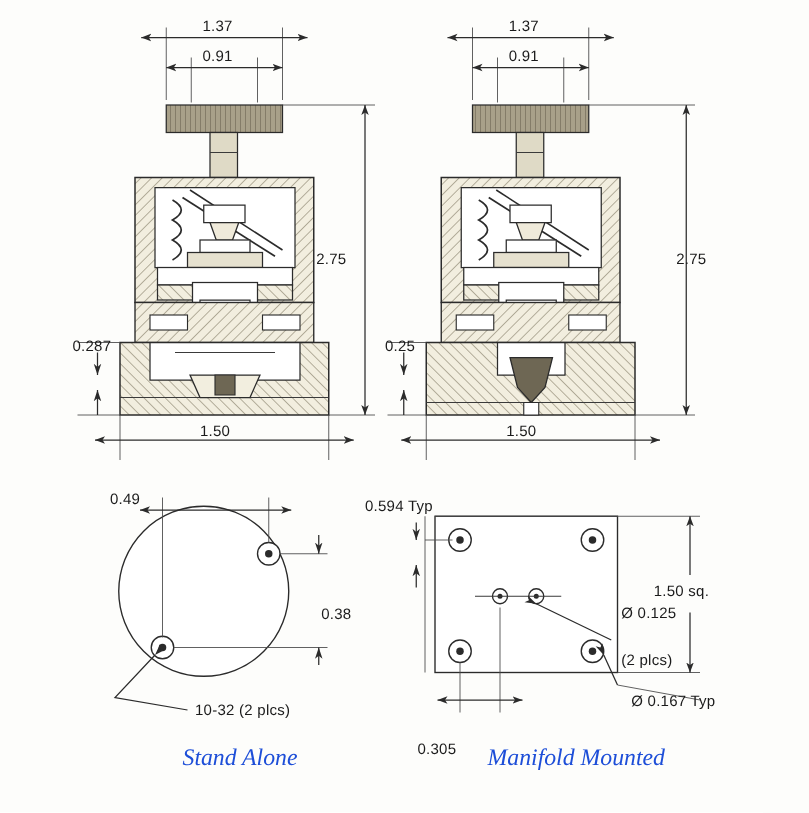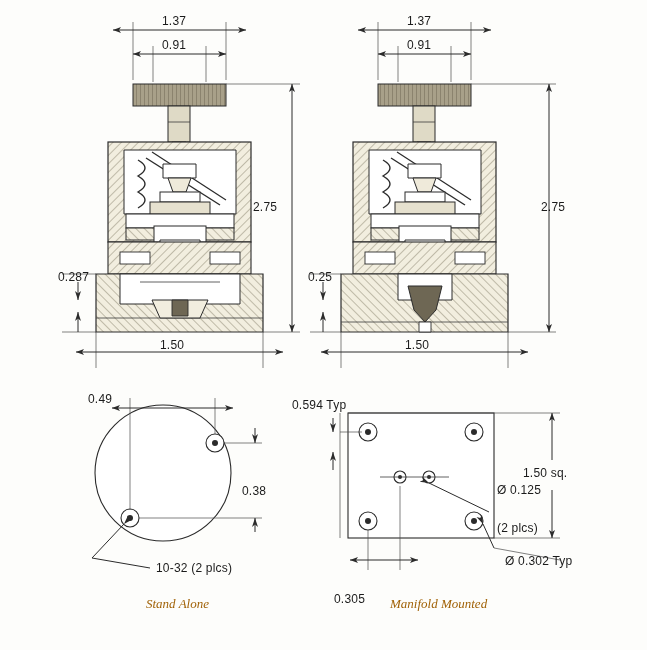--- a/index.html
+++ b/index.html
@@ -22,22 +22,22 @@
     font-family: "Liberation Sans", sans-serif;
     font-size: 12px;
     color: #1b1b1b;
     white-space: nowrap;
     letter-spacing: 0.2px;
   }
   .caption {
     position: absolute;
     font-family: "Liberation Serif", serif;
     font-style: italic;
-    font-size: 13px;
-    color: #a16207;
+    font-size: 19px;
+    color: #1d4ed8;
     white-space: nowrap;
   }
   svg.layer {
     position: absolute;
     left: 0;
     top: 0;
     width: 647px;
     height: 650px;
   }
   .ln { stroke: #2b2b2b; stroke-width: 1; fill: none; }
@@ -254,26 +254,26 @@
   <div class="dim-text" style="left:58px; top:270px;text-align:right;">0.287</div>
   <div class="dim-text" style="left:160px; top:338px;">1.50</div>
 
   <div class="dim-text" style="left:407px; top:14px;">1.37</div>
   <div class="dim-text" style="left:407px; top:38px;">0.91</div>
   <div class="dim-text" style="left:541px; top:200px;">2.75</div>
   <div class="dim-text" style="left:308px; top:270px;">0.25</div>
   <div class="dim-text" style="left:405px; top:338px;">1.50</div>
 
   <div class="dim-text" style="left:88px; top:392px;">0.49</div>
-  <div class="dim-text" style="left:242px; top:484px;">0.38</div>
+  <div class="dim-text" style="left:257px; top:484px;">0.38</div>
   <div class="dim-text" style="left:156px; top:561px;">10-32 (2 plcs)</div>
 
   <div class="dim-text" style="left:292px; top:398px;text-align:right;">0.594 Typ</div>
   <div class="dim-text" style="left:523px; top:466px;">1.50 sq.</div>
   <div class="dim-text" style="left:497px; top:483px;text-align:right;">Ø 0.125</div>
   <div class="dim-text" style="left:497px; top:521px;">(2 plcs)</div>
   <div class="dim-text" style="left:334px; top:568px;margin-top:24px;">0.305</div>
-  <div class="dim-text" style="left:505px; top:554px;">Ø 0.302 Typ</div>
+  <div class="dim-text" style="left:505px; top:554px;">Ø 0.167 Typ</div>
 
   <div class="caption" style="left:146px; top:596px;">Stand Alone</div>
   <div class="caption" style="left:390px; top:596px;">Manifold Mounted</div>
 
 </div>
 
 </body></html>

